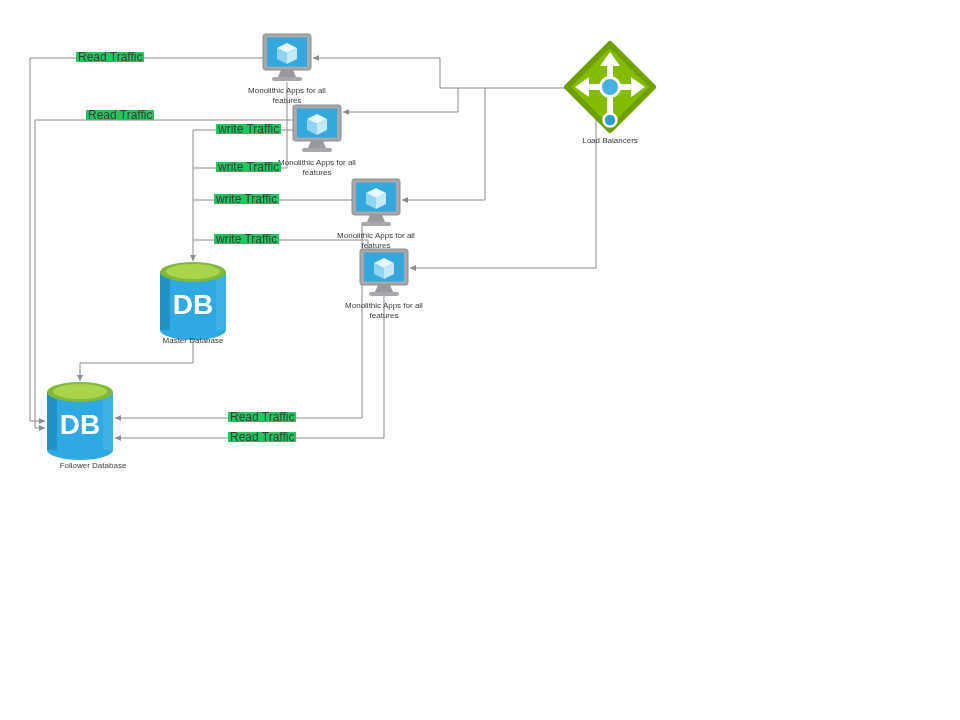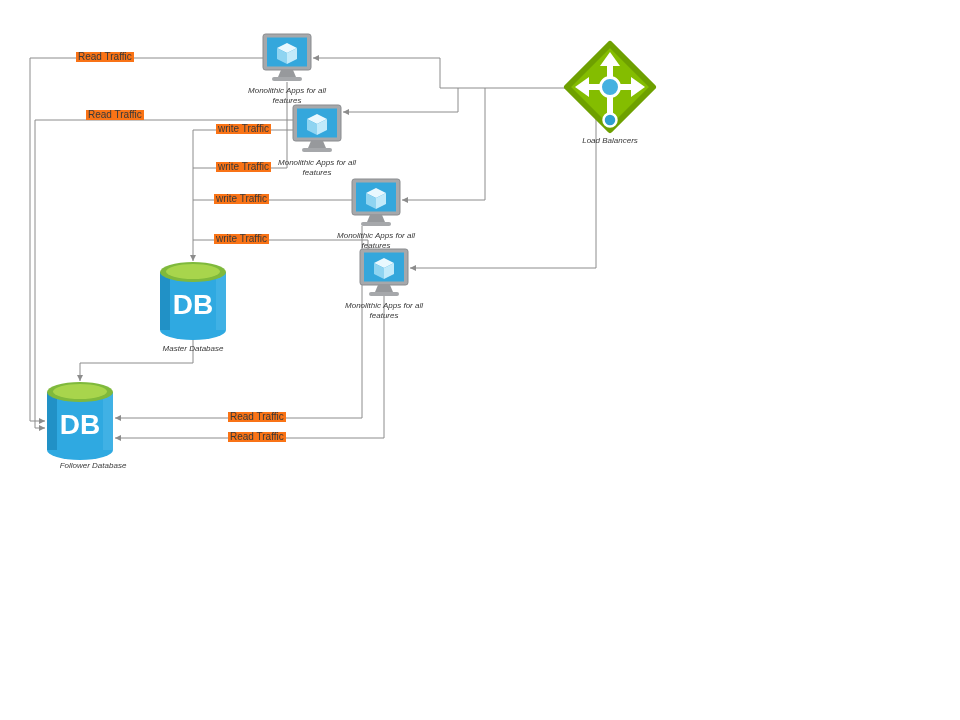--- a/index.html
+++ b/index.html
@@ -4,25 +4,24 @@
 <style>
   html,body{margin:0;padding:0;background:#fff;}
   .canvas{
     position:relative;width:960px;height:720px;background:#ffffff;overflow:hidden;
     font-family:"Liberation Sans", sans-serif;
   }
   .diagram-svg{position:absolute;left:0;top:0;}
   .node-label{
     position:absolute;font-size:8px;line-height:10px;color:#3a3a3a;
     text-align:center;
-    font-style:italic;
   }
   .edge-label{
-    position:absolute;font-size:10px;line-height:10px;color:#3a3a3a;
-    background:#f97316;padding:0 2px;white-space:nowrap;
+    position:absolute;font-size:12px;line-height:10px;color:#3a3a3a;
+    background:#22c55e;padding:0 2px;white-space:nowrap;
   }
 </style>
 </head>
 <body>
 
 <div class="canvas">
 
   <svg class="diagram-svg" width="960" height="720" viewBox="0 0 960 720">
     <defs>
       <marker id="arr" markerWidth="8" markerHeight="8" refX="6" refY="3" orient="auto" markerUnits="userSpaceOnUse">
@@ -104,21 +103,21 @@
       <use href="#db-icon-def" transform="translate(80,392)"></use>
       <text x="80" y="434" text-anchor="middle" font-size="28" font-weight="bold" fill="#ffffff">DB</text>
     </g>
   </svg>
 
   <div class="node-label" style="left:242px;top:86px;width:90px;">Monolithic Apps for all features</div>
   <div class="node-label" style="left:272px;top:158px;width:90px;">Monolithic Apps for all features</div>
   <div class="node-label" style="left:331px;top:231px;width:90px;">Monolithic Apps for all features</div>
   <div class="node-label" style="left:339px;top:301px;width:90px;">Monolithic Apps for all features</div>
   <div class="node-label" style="left:560px;top:136px;width:100px;">Load Balancers</div>
-  <div class="node-label" style="left:143px;top:344px;width:100px;">Master Database</div>
+  <div class="node-label" style="left:143px;top:336px;width:100px;">Master Database</div>
   <div class="node-label" style="left:43px;top:461px;width:100px;">Follower Database</div>
 
   <span class="edge-label" style="left:76px;top:52px;">Read Traffic</span>
   <span class="edge-label" style="left:86px;top:110px;">Read Traffic</span>
   <span class="edge-label" style="left:216px;top:124px;">write Traffic</span>
   <span class="edge-label" style="left:216px;top:162px;">write Traffic</span>
   <span class="edge-label" style="left:214px;top:194px;">write Traffic</span>
   <span class="edge-label" style="left:214px;top:234px;">write Traffic</span>
   <span class="edge-label" style="left:228px;top:412px;">Read Traffic</span>
   <span class="edge-label" style="left:228px;top:432px;">Read Traffic</span>

